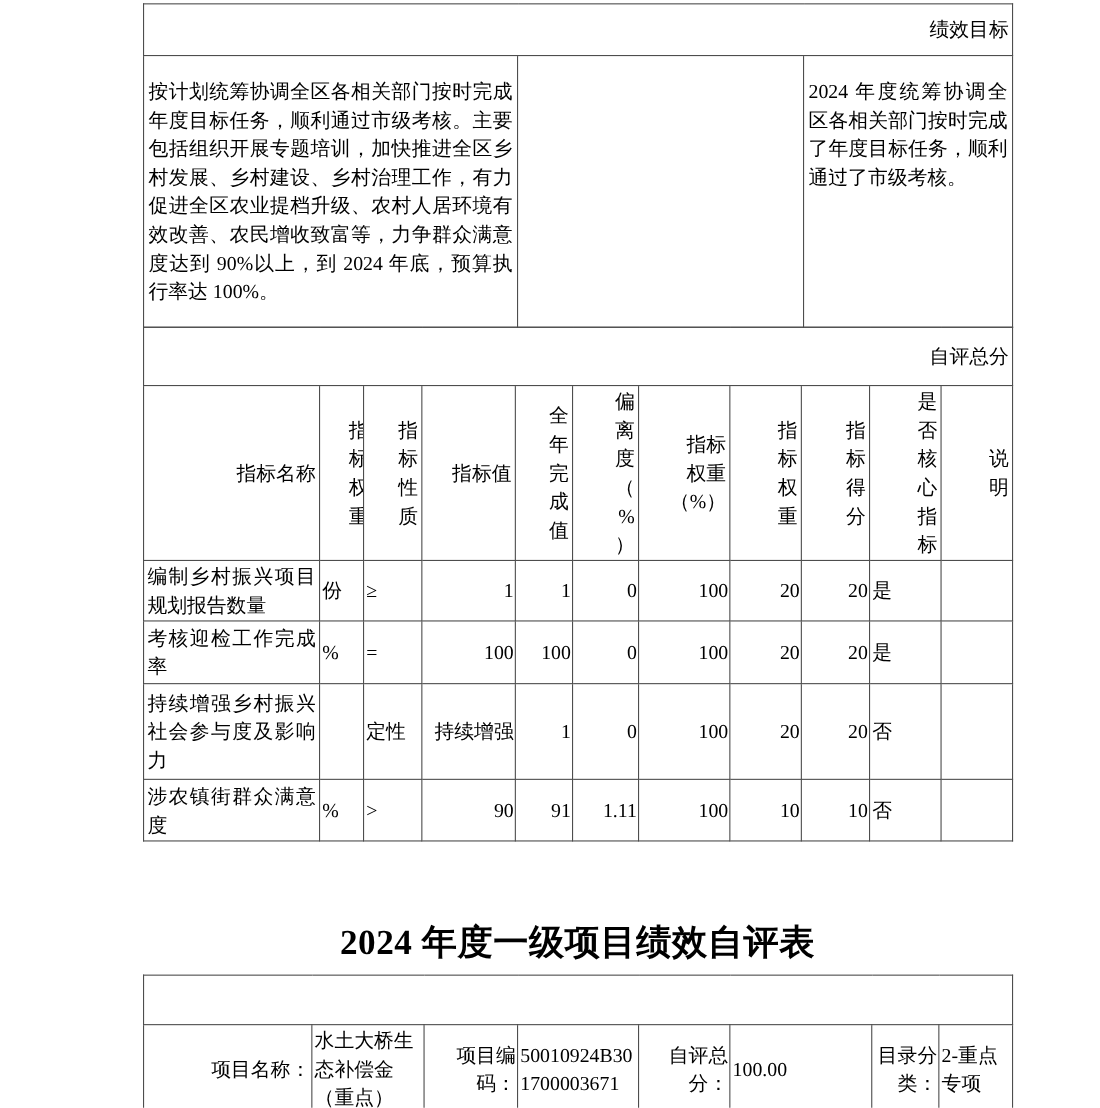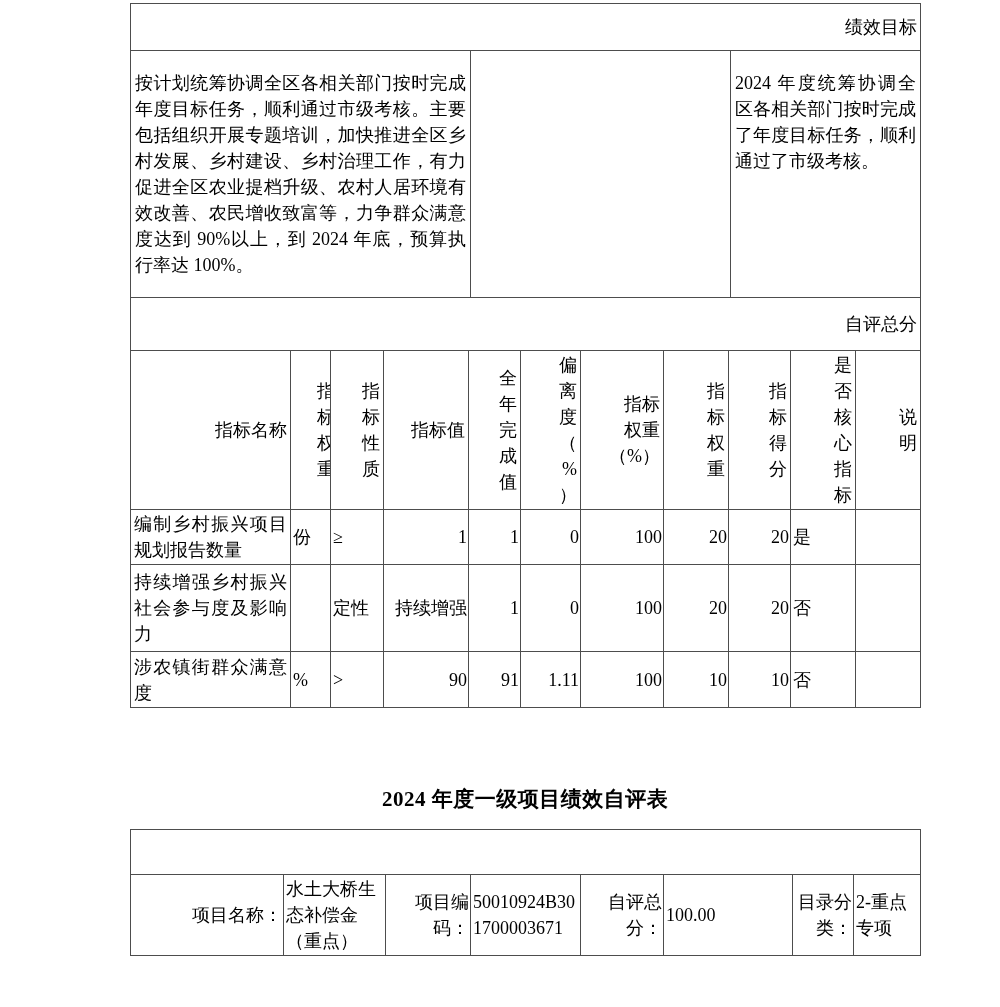--- a/index.html
+++ b/index.html
@@ -38,21 +38,21 @@
   .left    { text-align: left; padding-left: 2px; }
   .justify { text-align: justify; text-justify: inter-character; }
   .top     { vertical-align: top; }
   .t2, .t3 { margin-top: -1px; }
   .t3      { margin-top: 15px; }
   .page-title {
     margin-top: 76px;
     height: 30px;
     line-height: 30px;
     text-align: center;
-    font-size: 21px;
+    font-size: 32px;
     font-weight: bold;
     letter-spacing: 0.5px;
   }
   .code-val { word-break: break-all; }
   .goal-text { padding: 19px 4px; margin-top: 24px; }
 </style>
 </head>
 <body>
 
 <div class="doc">
@@ -115,20 +115,33 @@
         <td class="right">1</td>
         <td class="right">0</td>
         <td class="right">100</td>
         <td class="right">20</td>
         <td class="right">20</td>
         <td class="left">是</td>
         <td class="left"></td>
       </tr>
 
 
+      <tr style="height:57px">
+        <td class="justify">考核迎检工作完成率</td>
+        <td class="left">%</td>
+        <td class="left">=</td>
+        <td class="right">100</td>
+        <td class="right">100</td>
+        <td class="right">0</td>
+        <td class="right">100</td>
+        <td class="right">20</td>
+        <td class="right">20</td>
+        <td class="left">是</td>
+        <td class="left"></td>
+      </tr>
 
       <tr style="height:87px">
         <td class="justify">持续增强乡村振兴社会参与度及影响力</td>
         <td class="left"></td>
         <td class="left">定性</td>
         <td class="right">持续增强</td>
         <td class="right">1</td>
         <td class="right">0</td>
         <td class="right">100</td>
         <td class="right">20</td>

